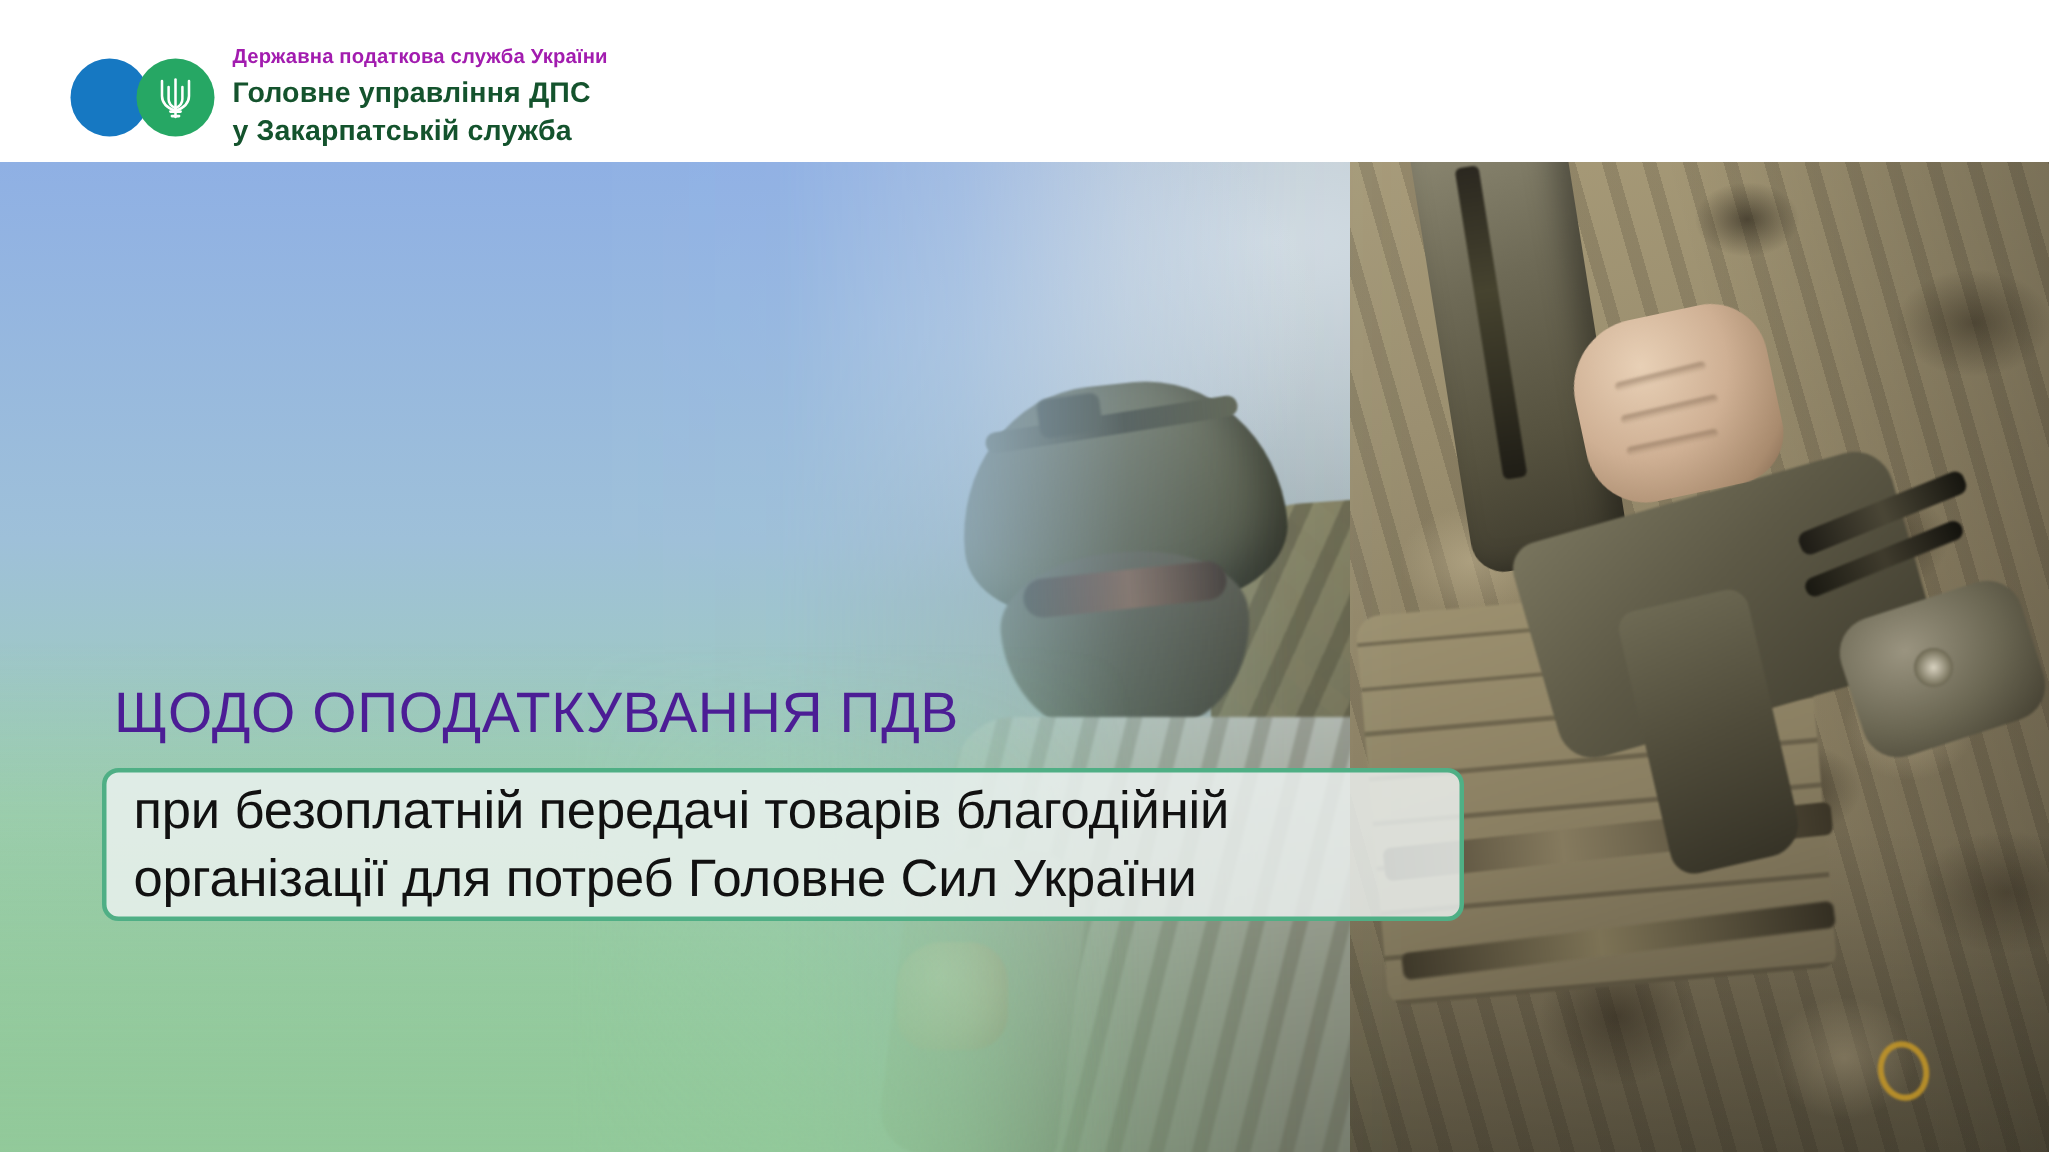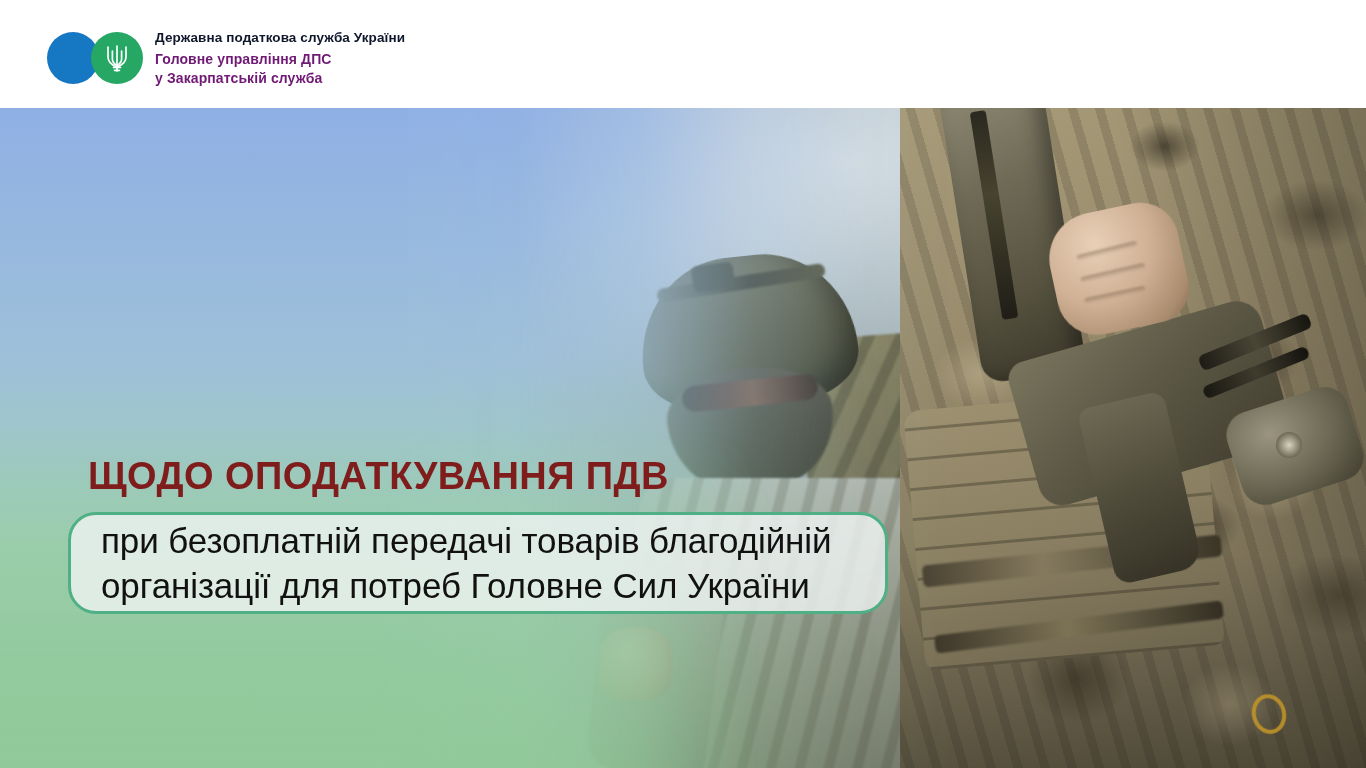--- a/index.html
+++ b/index.html
@@ -69,29 +69,29 @@
   }
   .logo-text {
     margin-left: 8px;
     display: flex;
     flex-direction: column;
     justify-content: center;
   }
   .logo-line1 {
     font-size: 13.5px;
     font-weight: bold;
-    color: #0f172a;
+    color: #a21caf;
     letter-spacing: 0.1px;
     line-height: 1.35;
     white-space: nowrap;
   }
   .logo-line2, .logo-line3 {
-    font-size: 14px;
+    font-size: 19px;
     font-weight: bold;
-    color: #701a75;
+    color: #14532d;
     letter-spacing: 0.1px;
     line-height: 1.32;
     white-space: nowrap;
   }
   .logo-line2 { margin-top: 3px; }
 
   
   .hero {
     position: absolute;
     left: 0;
@@ -515,44 +515,44 @@
     width: 760px;
     height: 340px;
     background: linear-gradient(0deg, rgba(146,201,154,0.92) 0%, rgba(146,201,154,0.0) 100%);
     -webkit-mask-image: linear-gradient(90deg, rgba(0,0,0,1) 0%, rgba(0,0,0,1) 50%, rgba(0,0,0,0) 100%);
     mask-image: linear-gradient(90deg, rgba(0,0,0,1) 0%, rgba(0,0,0,1) 50%, rgba(0,0,0,0) 100%);
   }
 
   
   .headline {
     position: absolute;
-    left: 88px;
+    left: 76px;
     top: 348px;
     font-size: 38px;
-    font-weight: bold;
-    color: #7f1d1d;
+    font-weight: normal;
+    color: #4c1d95;
     letter-spacing: 0.4px;
     line-height: 1.08;
     white-space: nowrap;
     z-index: 30;
   }
   .subtitle-box {
     position: absolute;
     left: 68px;
     top: 404px;
-    width: 820px;
+    width: 908px;
     height: 102px;
     box-sizing: border-box;
     border: 3px solid #4faf85;
-    border-radius: 28px;
+    border-radius: 11px;
     background: rgba(238,243,241,0.82);
     display: flex;
     flex-direction: column;
     justify-content: center;
-    padding: 0 16px 0 30px;
+    padding: 0 16px 0 18px;
     z-index: 30;
   }
   .subtitle-line {
     font-size: 35px;
     font-weight: normal;
     color: #111111;
     line-height: 1.30;
     white-space: nowrap;
     letter-spacing: -0.1px;
   }

